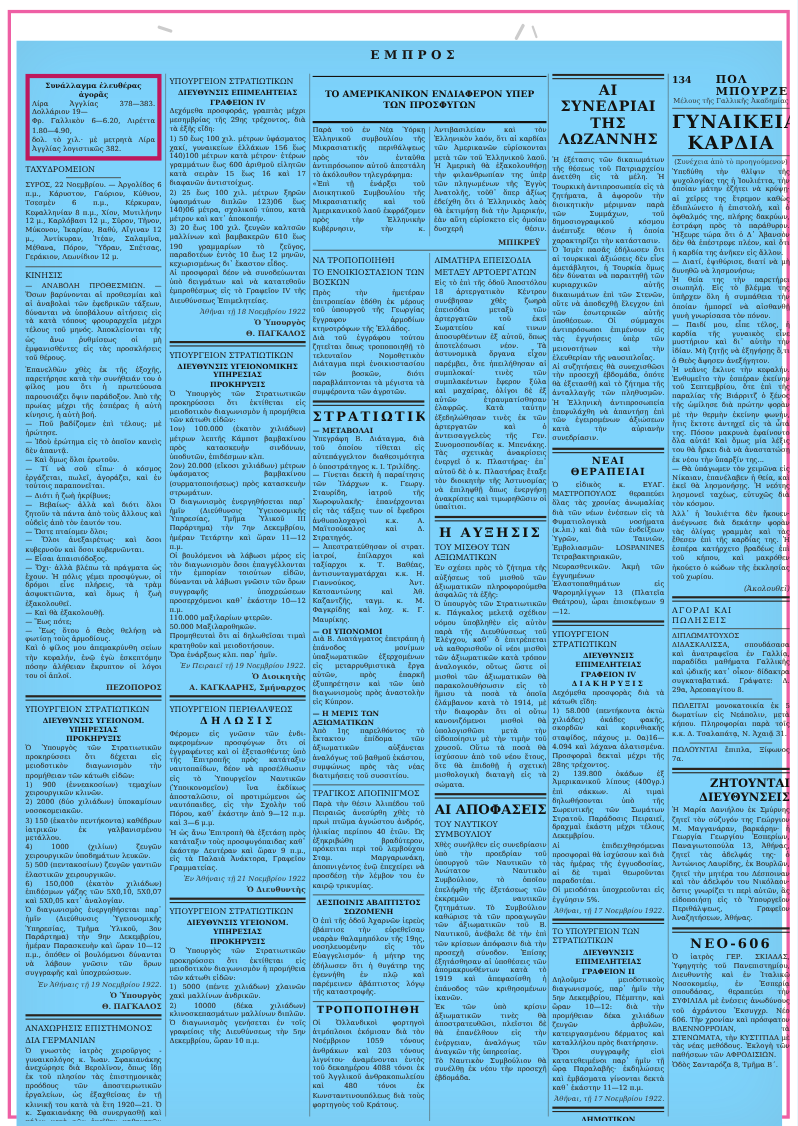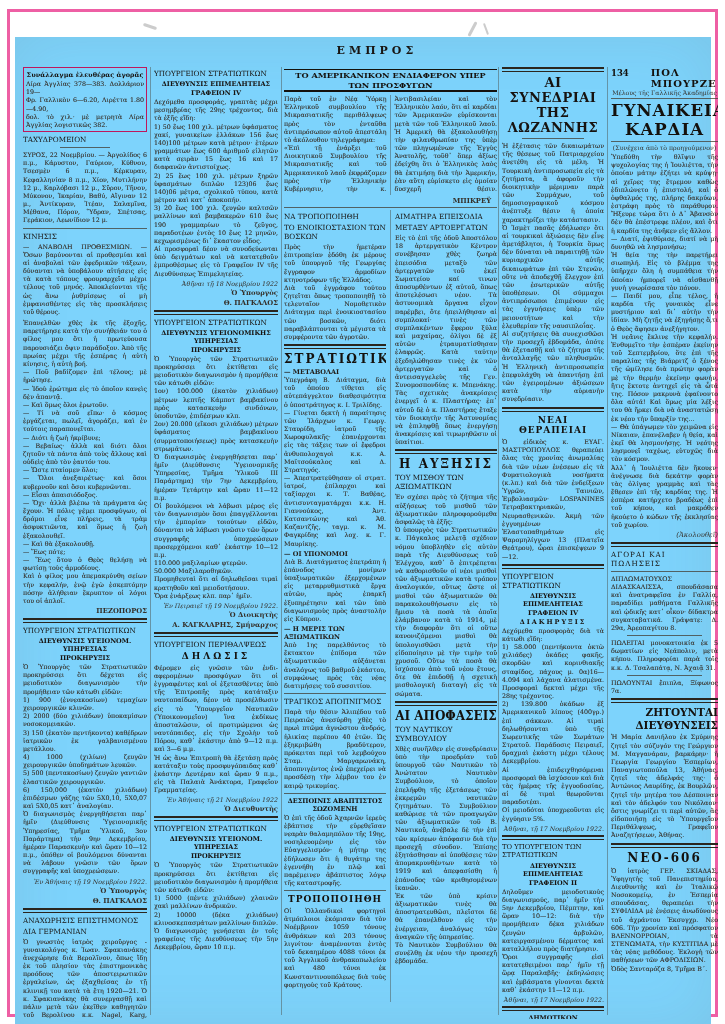--- a/index.html
+++ b/index.html
@@ -19,25 +19,25 @@
   .h-xl{font-weight:bold;text-align:center;color:#14110d;letter-spacing:1px;}
   .h-lg{font-weight:bold;text-align:center;color:#14110d;font-size:12px;margin:2px 0;}
   .h-md{font-weight:bold;text-align:center;color:#14110d;font-size:9px;margin:2px 0;line-height:1.2;}
   .h-sm{font-weight:normal;color:#171310;font-size:7.2px;margin:2px 0;line-height:1.25;}
   .h-xs{font-weight:bold;text-align:center;color:#171310;font-size:6.5px;margin:1px 0;}
   .sub{font-weight:bold;font-size:6.5px;color:#221d18;margin-top:2px;}
   .rule{height:1px;background:#433c31;margin:3px auto;opacity:.75;}
   .rule2{border-top:2px solid #2a251e;border-bottom:1px solid #2a251e;height:2px;margin:3px 0;}
   .sig{font-weight:bold;font-size:6.8px;text-align:right;margin:2px 0;}
   .date{font-size:6.3px;text-align:right;margin-top:2px;font-style:italic;}
-  .fxbox{border:1px solid #be185d;padding:2px 2px;margin-bottom:3px;}
+  .fxbox{border:4px solid #be185d;padding:2px 2px;margin-bottom:3px;}
   .banner{border:2px solid #14110d;box-shadow:inset 0 0 0 1px #fcfaf5,inset 0 0 0 2px #14110d;
           padding:3px 2px;text-align:center;font-weight:bold;font-size:16px;letter-spacing:2px;color:#0e0c09;}
   .lead-head{border-bottom:2px solid #14110d;border-top:1px solid #14110d;margin-top:2px;
-             padding:0 0;text-align:center;font-weight:bold;font-size:8.2px;color:#14110d;}
+             padding:10px 0;text-align:center;font-weight:bold;font-size:8.2px;color:#14110d;}
   .lead-body{margin-top:3px;height:100px;column-count:2;column-gap:8px;
              column-rule:1px solid rgba(60,52,40,.4);overflow:hidden;
              font-size:6.3px;line-height:1.3;text-align:justify;white-space:pre-line;color:#3a342d;
              text-shadow:0 0 .5px rgba(45,38,30,.45);}
   .twocol{display:flex;margin-top:2px;}
   .subcol{width:102px;overflow:hidden;height:792px;}
   .subdiv{width:1px;background:rgba(70,62,48,.42);margin:0 4px;}
 </style>
 </head>
 <body>

